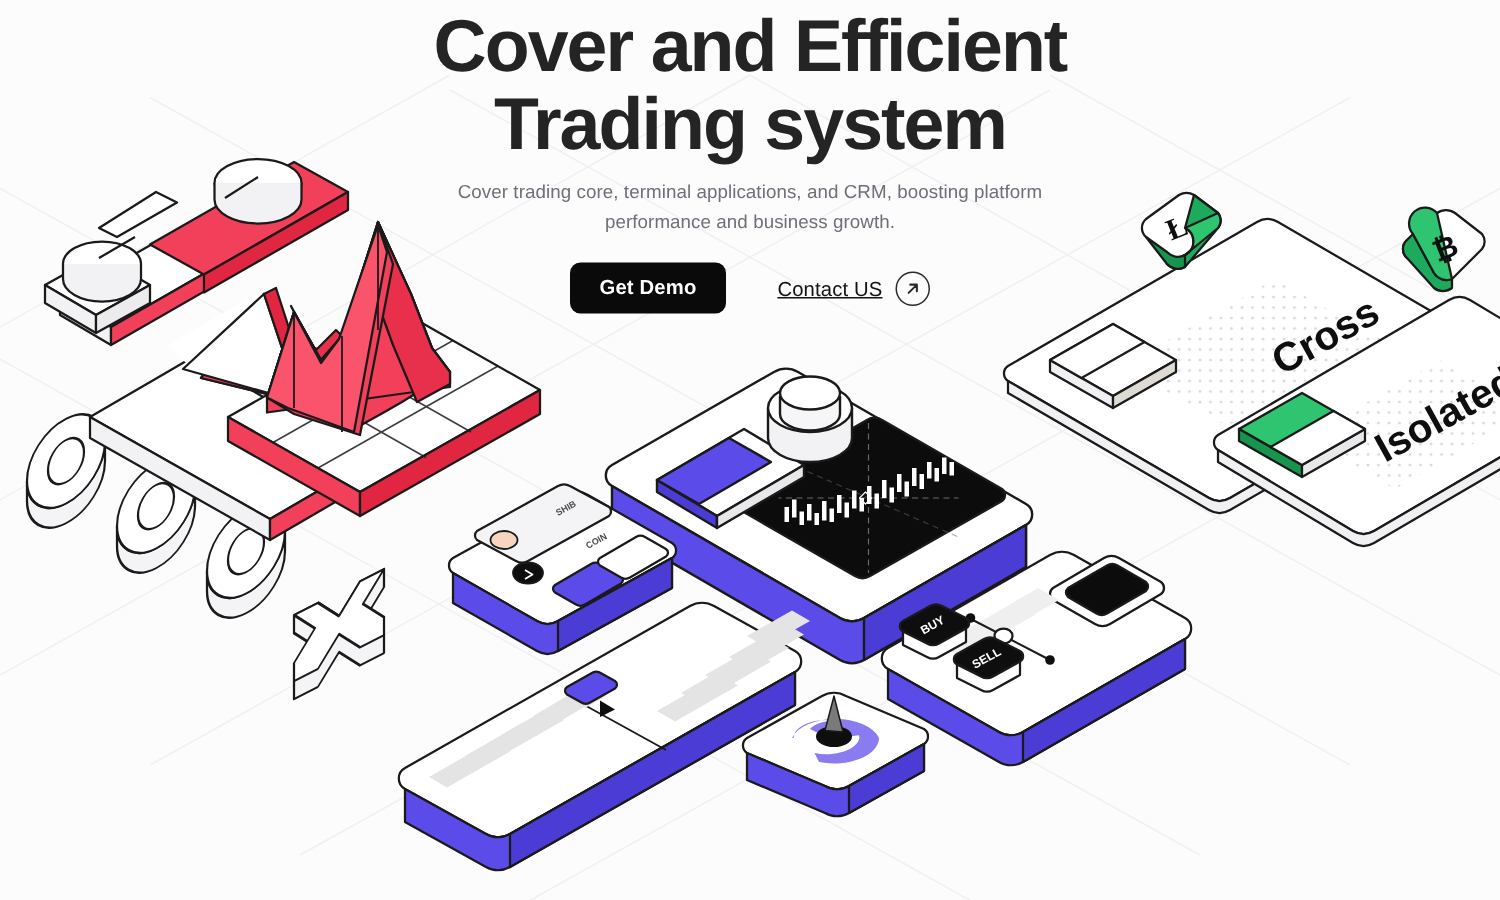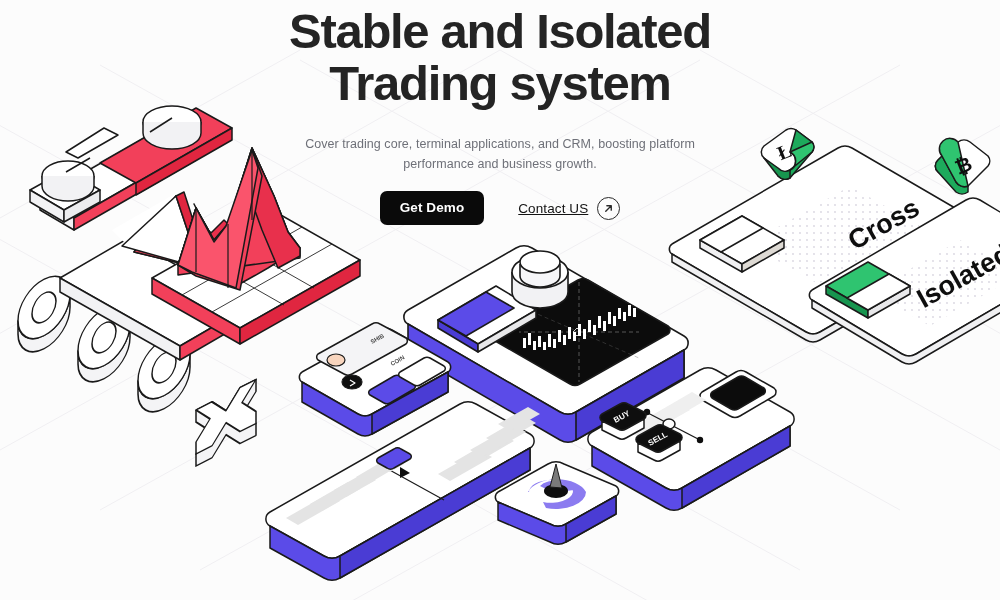--- a/index.html
+++ b/index.html
@@ -20,21 +20,21 @@
   .title {
     margin-top:6px;
     font-size:49px;
     line-height:1.06;
     font-weight:bold;
     letter-spacing:-1.3px;
     color:#242424;
   }
   .title .ln { display:block; }
   .subtitle {
-    margin:24px auto 0;
+    margin:8px auto 0;
     width:440px;
     font-size:12.5px;
     line-height:1.62;
     color:#6E7078;
     letter-spacing:0.05px;
   }
   .cta-row {
     margin-top:17px;
     display:flex;
     align-items:center;
@@ -368,21 +368,21 @@
         <path d="M638 436 L656 426 a8 8 0 0 1 8 0 L680 434 a4 4 0 0 1 0 7 L662 451 a8 8 0 0 1 -8 0 L638 443 a4 4 0 0 1 0 -7 Z" fill="#0E0E0E"></path>
         <path d="M638 443 L638 452 L654 460 a8 8 0 0 0 8 0 L680 450 L680 441 L662 451 a8 8 0 0 1 -8 0 Z" fill="#FFFFFF"></path>
         <text x="659" y="441" text-anchor="middle" fill="#FFFFFF" stroke="none" font-size="8" font-weight="bold" font-family="Liberation Sans, sans-serif" transform="rotate(-29 659 441)">SELL</text>
       </g>
     </g>
 
   </svg>
 
   <div id="hero">
     <h1 class="title">
-      <span class="ln">Stable and Isolated</span>
+      <span class="ln">Cover and Efficient</span>
       <span class="ln">Trading system</span>
     </h1>
     <p class="subtitle">Cover trading core, terminal applications, and CRM, boosting platform performance and business growth.</p>
     <div class="cta-row">
       <button class="btn-primary">Get Demo</button>
       <a class="btn-link" href="#">
         <span>Contact US</span>
         <span class="arrow-circle">
           <svg width="11" height="11" viewBox="0 0 12 12">
             <path d="M3 9 L9 3 M4.2 3 L9 3 L9 7.8" fill="none" stroke="#2a2a2a" stroke-width="1.5" stroke-linecap="round" stroke-linejoin="round"></path>

